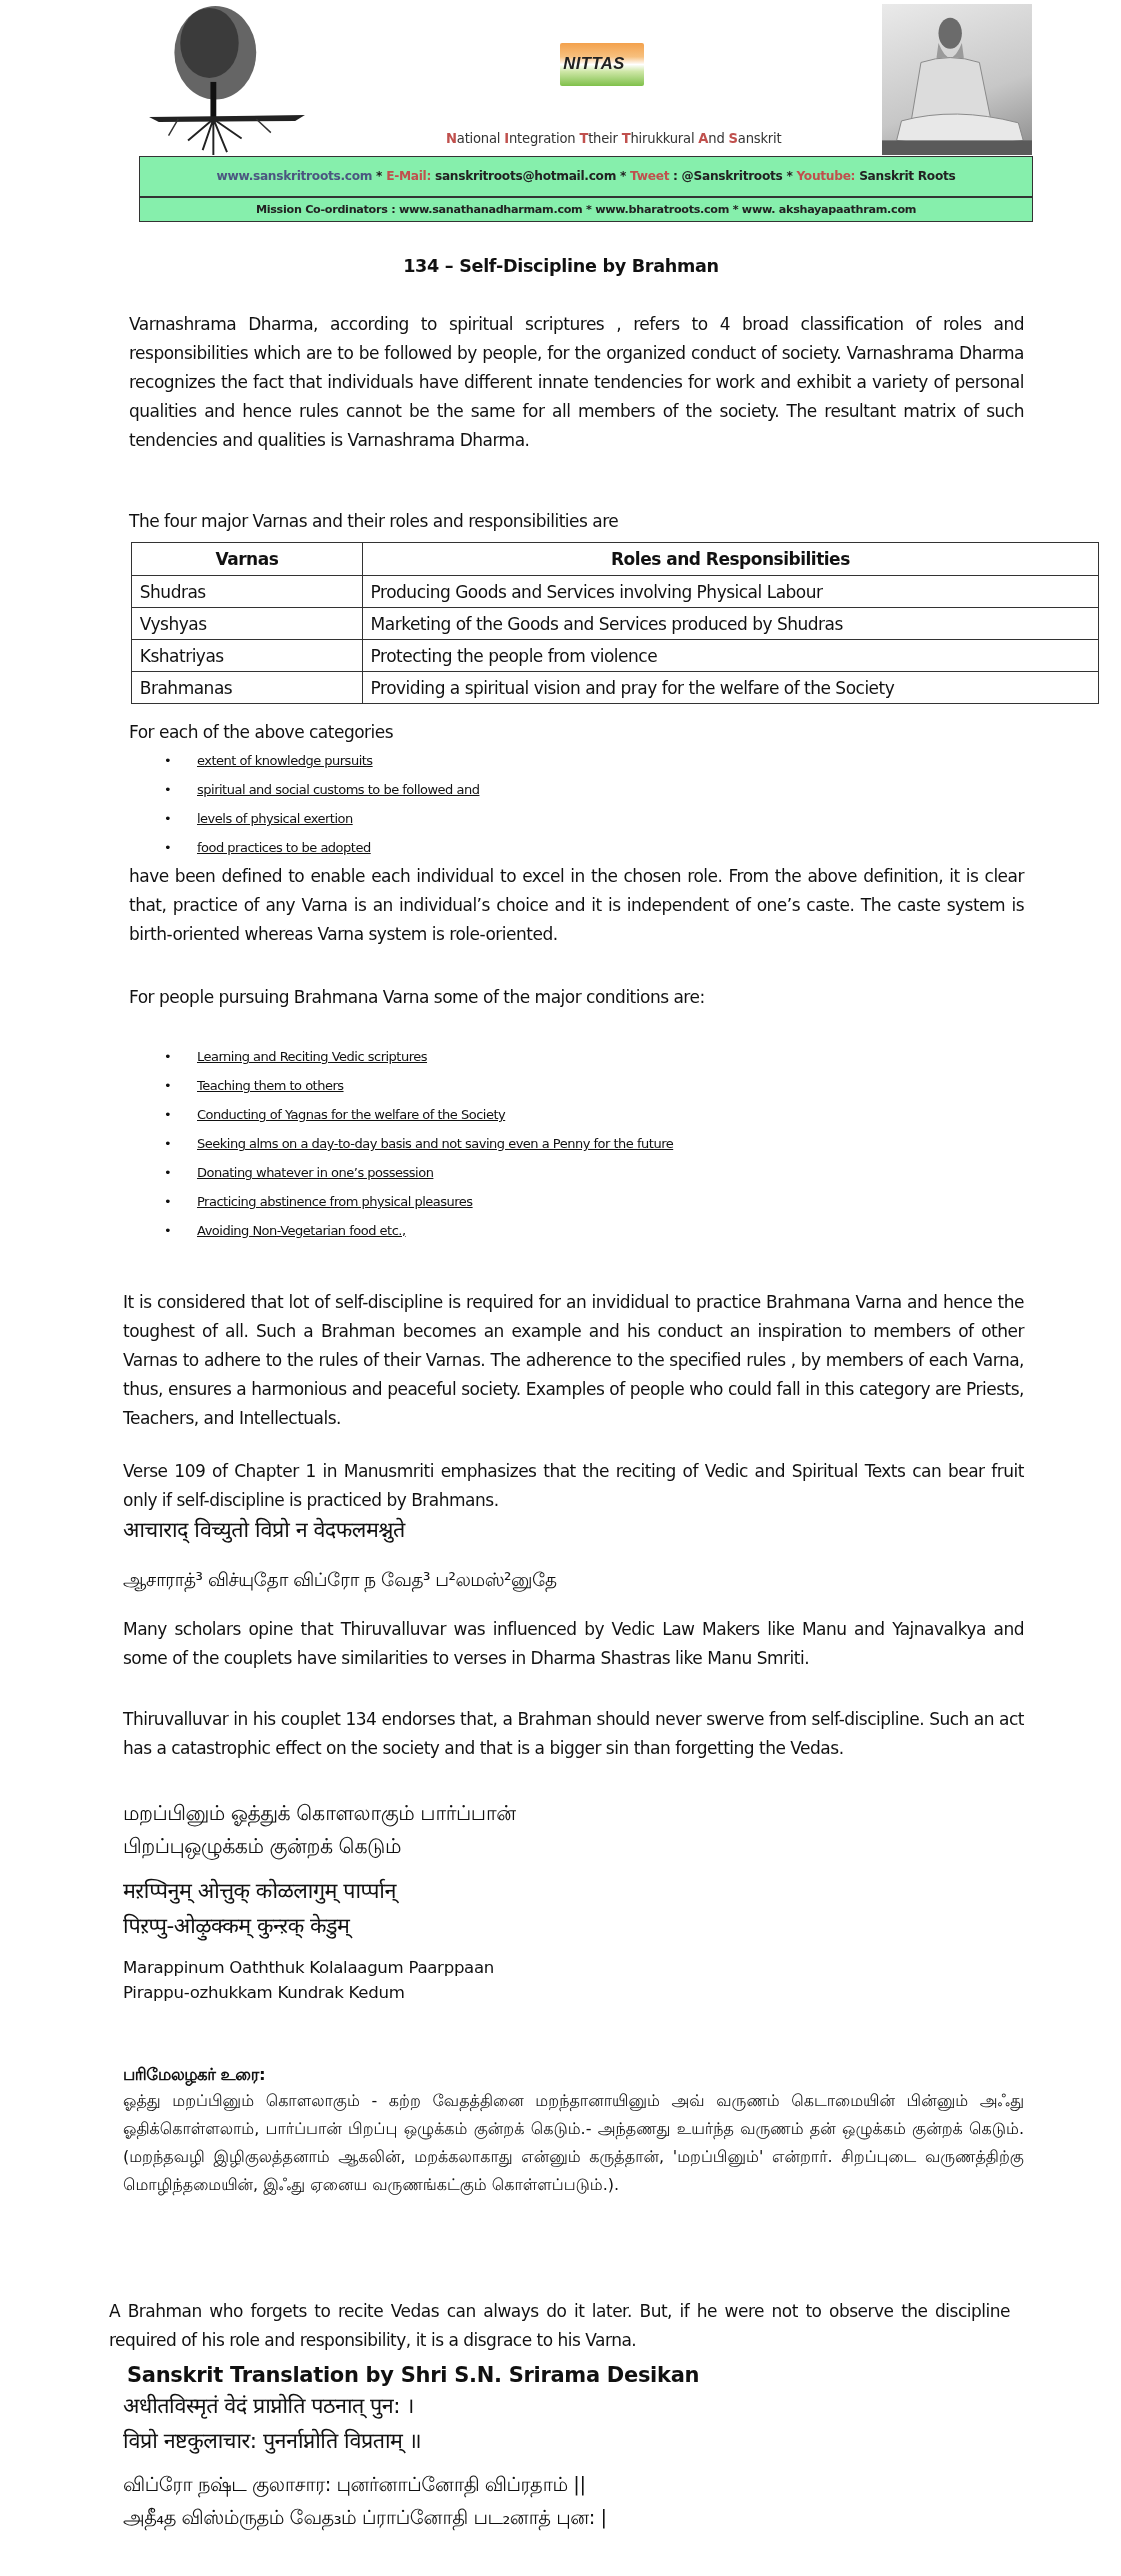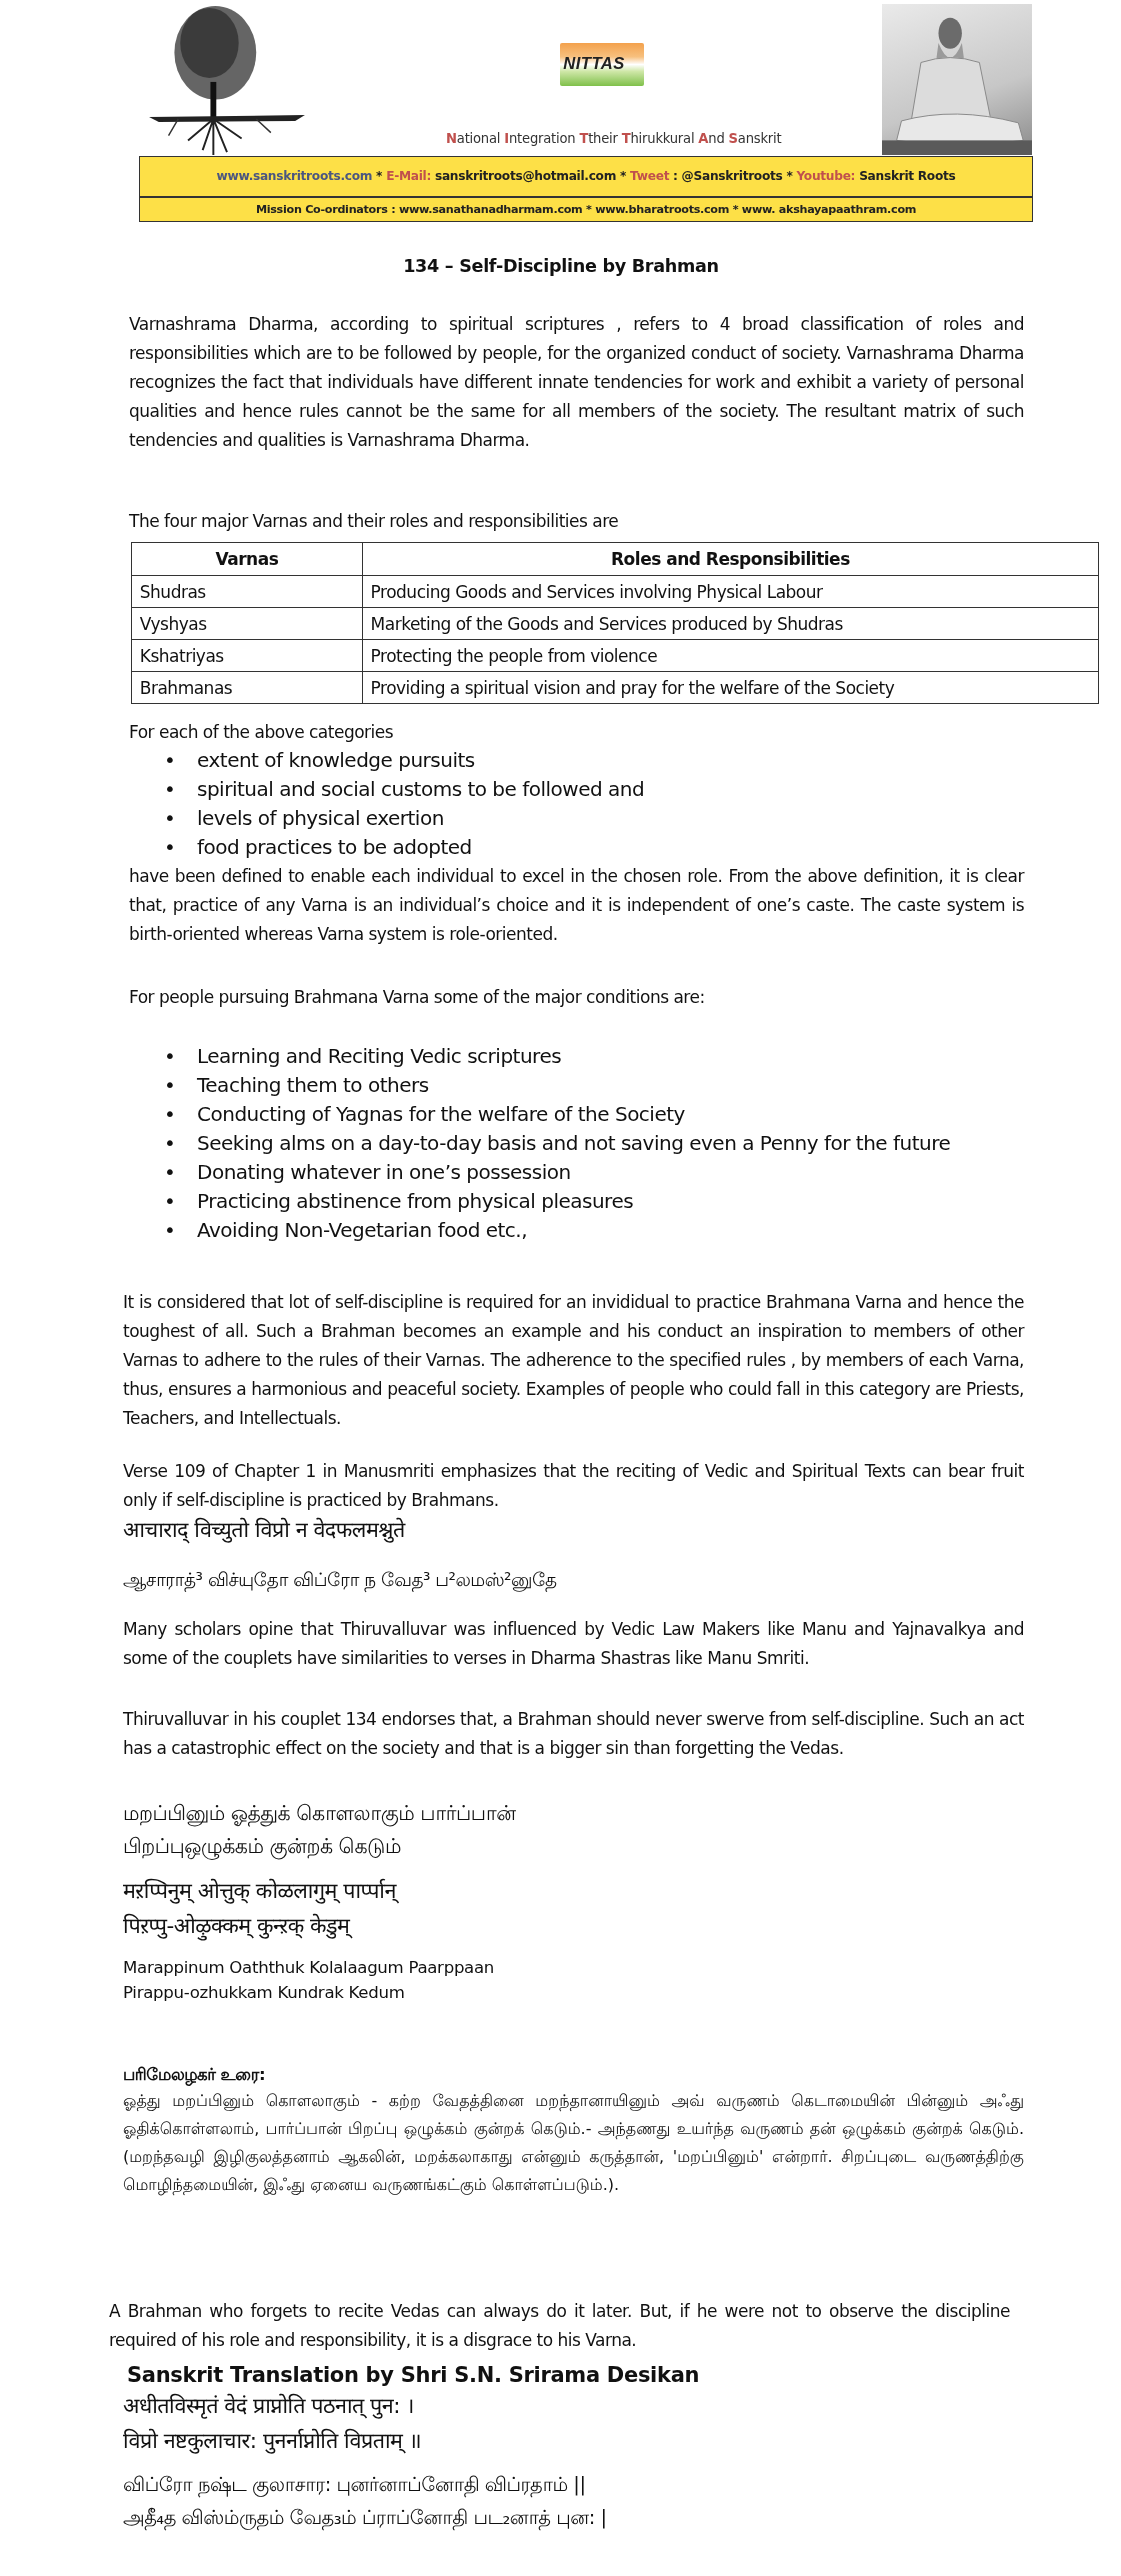--- a/index.html
+++ b/index.html
@@ -8,34 +8,34 @@
   
   .banner { position:absolute; left:139px; top:3.9px; width:893px; height:218px; }
   .tree { position:absolute; left:9.8px; top:0; width:156px; height:151px; }
   .logo { position:absolute; left:421px; top:39px; width:84px; height:43px; border-radius:2px; overflow:hidden;
           background:linear-gradient(180deg,#f3a14c 0%,#f7c07e 32%,#ffffff 50%,#cfe7a8 66%,#7fc04a 100%); }
   .logo span { position:absolute; left:0; right:16px; top:10.7px; text-align:center; font:italic bold 16.6px "Liberation Sans", sans-serif; color:#222; letter-spacing:0.5px; }
   .tagline { position:absolute; left:307px; top:125px; font:14.6px "DejaVu Sans Condensed","DejaVu Sans", sans-serif; color:#333; white-space:nowrap; letter-spacing:-0.2px; }
   .tagline .cap { color:#c0504d; font-weight:bold; }
   .sage { position:absolute; left:743px; top:0; width:150px; height:151px;
           background:linear-gradient(160deg,#eaeaea 0%,#c7c7c7 60%,#8a8a8a 100%); overflow:hidden; }
-  .contact-box { position:absolute; left:0; width:892px; border:1.5px solid #333; background:#fde047;
+  .contact-box { position:absolute; left:0; width:892px; border:1.5px solid #333; background:#86efac;
                  text-align:center; font:bold 12.2px "DejaVu Sans", sans-serif; white-space:nowrap; letter-spacing:-0.3px; }
   .cb1 { top:152px; height:39px; line-height:39px; border-bottom:2.9px double #333; }
   .cb2 { top:194px; height:23.4px; line-height:23.4px; font-size:11.2px; border-top:none; }
   .c-blue { color:#4b5680; }
   .c-red { color:#c0504d; }
   .c-dark { color:#222; }
 
   
   .doc { position:absolute; left:129px; width:895px; font-family:"DejaVu Sans", sans-serif; font-size:17px; line-height:29px; letter-spacing:-0.5px; }
   .just { text-align:justify; text-align-last:left; }
   .title { position:absolute; left:0; width:1122px; top:256px; text-align:center; font:bold 17.6px "DejaVu Sans", sans-serif; letter-spacing:-0.3px; }
 
-  .bullets { position:absolute; left:129px; margin:0; padding:0; list-style:none; font-size:20px; line-height:29px; letter-spacing:-0.5px; }
+  .bullets { position:absolute; left:129px; margin:0; padding:0; list-style:none; font-size:13px; line-height:29px; letter-spacing:-0.5px;text-decoration:underline; }
   .bullets li { position:relative; padding-left:68px; }
   .bullets li::before { content:"•"; position:absolute; left:35px; top:0; }
 
   table.varnas { position:absolute; left:131px; top:542px; width:968px; border-collapse:collapse; font-size:17px; letter-spacing:-0.5px; }
   table.varnas th, table.varnas td { border:1.5px solid #333; height:31px; padding:0 0 0 7.8px; text-align:left; }
   table.varnas th { text-align:center; font-weight:bold; padding:0; height:32px; }
   table.varnas .c1 { width:222px; }
 
   .indic { font-family:"DejaVu Sans", sans-serif; }
   .tamil-lg { font-size:20.5px; line-height:33px; }

